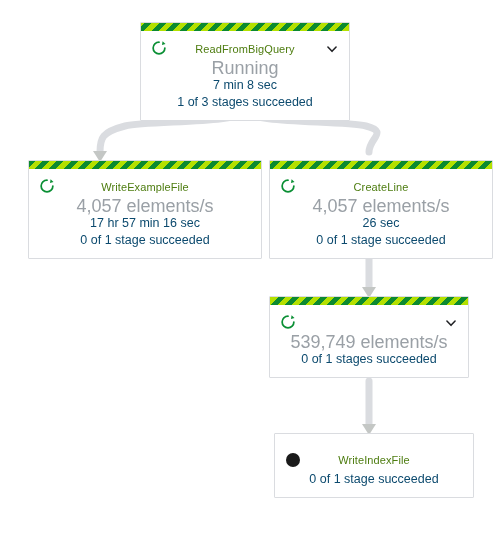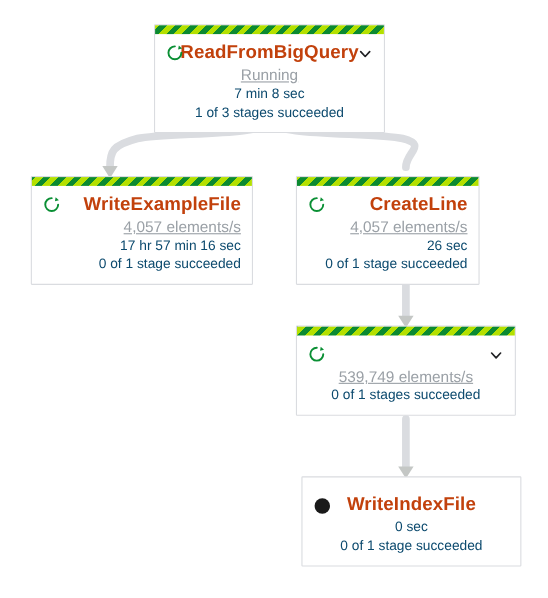--- a/index.html
+++ b/index.html
@@ -68,23 +68,23 @@
 
   .node-titlerow {
     position: relative;
     display: block;
     height: 22px;
     line-height: 22px;
     margin-bottom: 1px;
   }
 
   .node-title {
-    font-size: 17px;
-    font-weight: bold;
-    color: #c2410c;
+    font-size: 11px;
+    font-weight: normal;
+    color: #4d7c0f;
     letter-spacing: 0.1px;
   }
 
   
   .icon-spinner {
     position: absolute;
     left: 0;
     top: 3px;
     width: 16px;
     height: 16px;
@@ -103,24 +103,23 @@
   
   .icon-chevron {
     position: absolute;
     right: 0;
     top: 5px;
     width: 14px;
     height: 14px;
   }
 
   .node-subtitle {
-    font-size: 14px;
+    font-size: 18px;
     color: #9aa0a6;
     line-height: 17px;
-    text-decoration: underline;
   }
   .node-line {
     font-size: 12.5px;
     color: #0c4a6e;
     line-height: 17px;
   }
 </style>
 </head>
 <body>
 
@@ -160,37 +159,37 @@
         <svg class="icon-chevron" viewBox="0 0 24 24">
           <path d="M5 8.5 L12 16 L19 8.5" fill="none" stroke="#202124" stroke-width="2.6" stroke-linecap="round" stroke-linejoin="round"></path>
         </svg>
       </div>
       <div class="node-subtitle">Running</div>
       <div class="node-line">7 min 8 sec</div>
       <div class="node-line">1 of 3 stages succeeded</div>
     </div>
   </div>
 
-  <div class="node" id="node-write-example-file" style="left:28px; top:160px; width:202px;text-align:right;">
+  <div class="node" id="node-write-example-file" style="left:28px; top:160px; width:234px;">
     <div class="node-statusbar"></div>
     <div class="node-body">
       <div class="node-titlerow">
         <svg class="icon-spinner" viewBox="0 0 24 24">
           <path d="M12 3.2 A8.8 8.8 0 1 0 20.8 12" fill="none" stroke="#0a8f34" stroke-width="2.6" stroke-linecap="round"></path>
           <path d="M17.4 2.0 L21.8 6.0 L16.4 7.4 Z" fill="#0a8f34"></path>
         </svg>
         <span class="node-title">WriteExampleFile</span>
       </div>
       <div class="node-subtitle">4,057 elements/s</div>
       <div class="node-line">17 hr 57 min 16 sec</div>
       <div class="node-line">0 of 1 stage succeeded</div>
     </div>
   </div>
 
-  <div class="node" id="node-create-line" style="left:269px; top:160px; width:167px;text-align:right;">
+  <div class="node" id="node-create-line" style="left:269px; top:160px; width:224px;">
     <div class="node-statusbar"></div>
     <div class="node-body">
       <div class="node-titlerow">
         <svg class="icon-spinner" viewBox="0 0 24 24">
           <path d="M12 3.2 A8.8 8.8 0 1 0 20.8 12" fill="none" stroke="#0a8f34" stroke-width="2.6" stroke-linecap="round"></path>
           <path d="M17.4 2.0 L21.8 6.0 L16.4 7.4 Z" fill="#0a8f34"></path>
         </svg>
         <span class="node-title">CreateLine</span>
       </div>
       <div class="node-subtitle">4,057 elements/s</div>
@@ -216,18 +215,17 @@
     </div>
   </div>
 
   <div class="node" id="node-write-index-file" style="left:274px; top:433px; width:200px;">
     <div class="node-statusbar is-blank"></div>
     <div class="node-body">
       <div class="node-titlerow">
         <span class="icon-dot"></span>
         <span class="node-title">WriteIndexFile</span>
       </div>
-      <div class="node-line">0 sec</div>
       <div class="node-line">0 of 1 stage succeeded</div>
     </div>
   </div>
 
 </div>
 
 </body></html>

